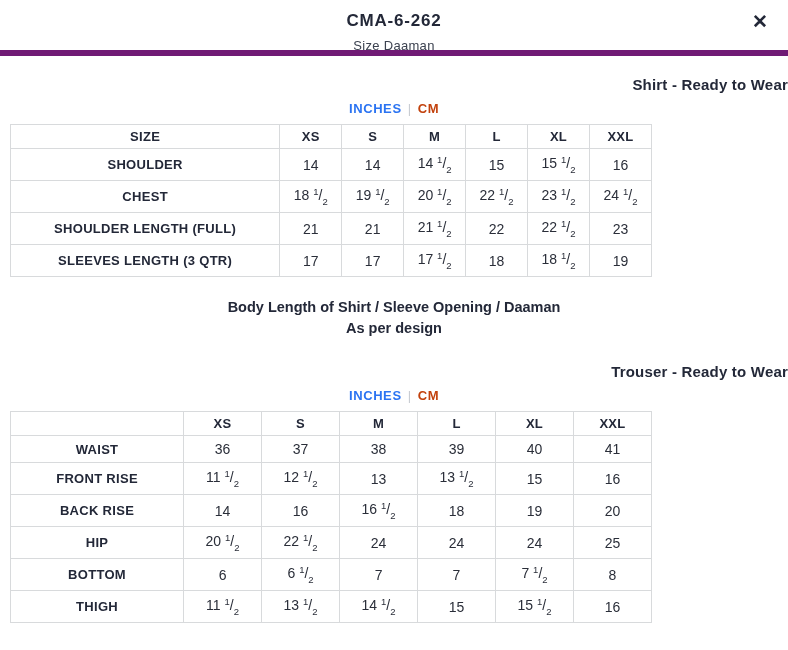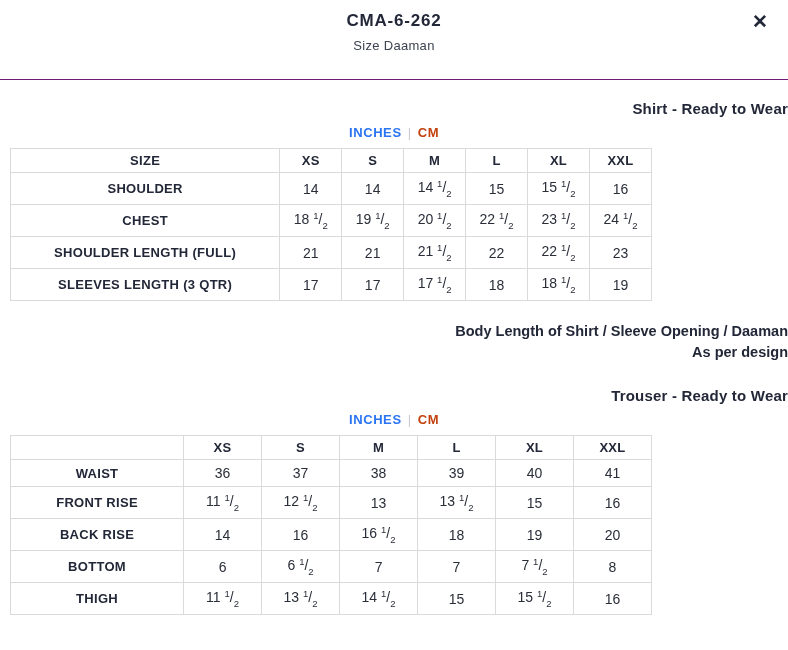--- a/index.html
+++ b/index.html
@@ -8,22 +8,22 @@
     background: #ffffff;
     font-family: "Liberation Sans", sans-serif;
     color: #242936;
     overflow: hidden;
   }
   
   .modal-header {
     position: relative;
     text-align: center;
     padding-top: 11px;
-    height: 80px;
-    border-bottom: 1px solid #701a75;
+    height: 56px;
+    border-bottom: 6px solid #701a75;
   }
   .modal-title {
     font-size: 17px;
     font-weight: bold;
     letter-spacing: 0.8px;
     color: #232838;
   }
   .modal-subtitle {
     margin-top: 7px;
     font-size: 13px;
@@ -65,21 +65,21 @@
     margin: 0 6px;
     font-weight: normal;
   }
   .unit-toggle .cm {
     color: #c2410c;
     font-weight: bold;
     cursor: pointer;
   }
   .note {
     margin-top: 20px;
-    text-align: right;
+    text-align: center;
     font-size: 14.5px;
     font-weight: bold;
     color: #232838;
     line-height: 21px;
   }
   .note-trouser-gap { margin-top: 24px; }
   
   table {
     width: 642px;
     margin: 8px 10px 0 10px;
@@ -223,20 +223,29 @@
       <tr>
         <td class="rowlabel">BACK RISE</td>
         <td>14</td>
         <td>16</td>
         <td>16 <span class="frac"><sup>1</sup>/<sub>2</sub></span></td>
         <td>18</td>
         <td>19</td>
         <td>20</td>
       </tr>
       <tr>
+        <td class="rowlabel">HIP</td>
+        <td>20 <span class="frac"><sup>1</sup>/<sub>2</sub></span></td>
+        <td>22 <span class="frac"><sup>1</sup>/<sub>2</sub></span></td>
+        <td>24</td>
+        <td>24</td>
+        <td>24</td>
+        <td>25</td>
+      </tr>
+      <tr>
         <td class="rowlabel">BOTTOM</td>
         <td>6</td>
         <td>6 <span class="frac"><sup>1</sup>/<sub>2</sub></span></td>
         <td>7</td>
         <td>7</td>
         <td>7 <span class="frac"><sup>1</sup>/<sub>2</sub></span></td>
         <td>8</td>
       </tr>
       <tr>
         <td class="rowlabel">THIGH</td>

